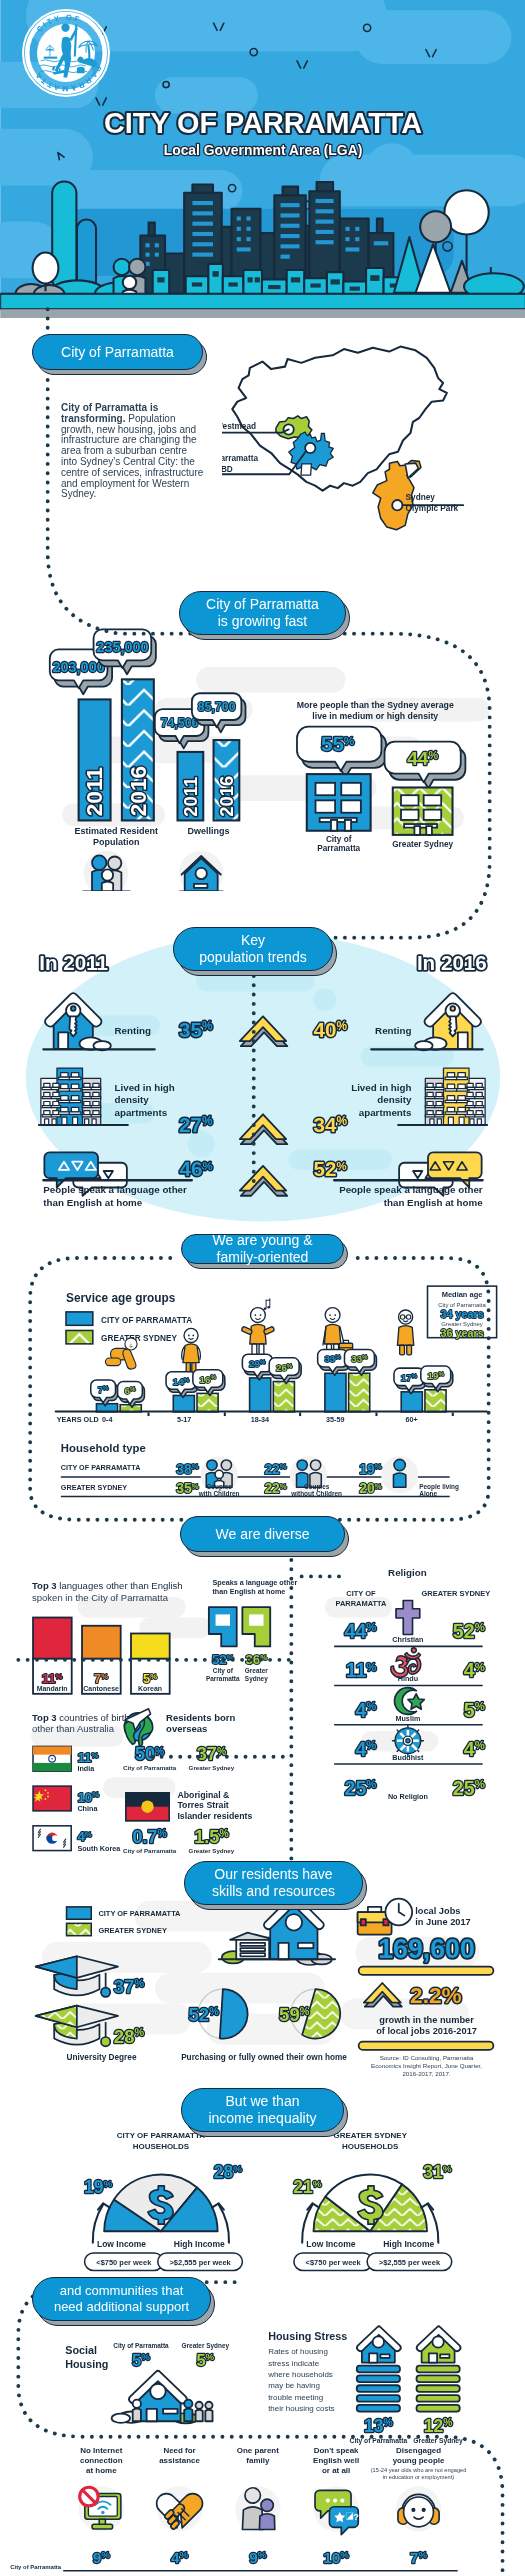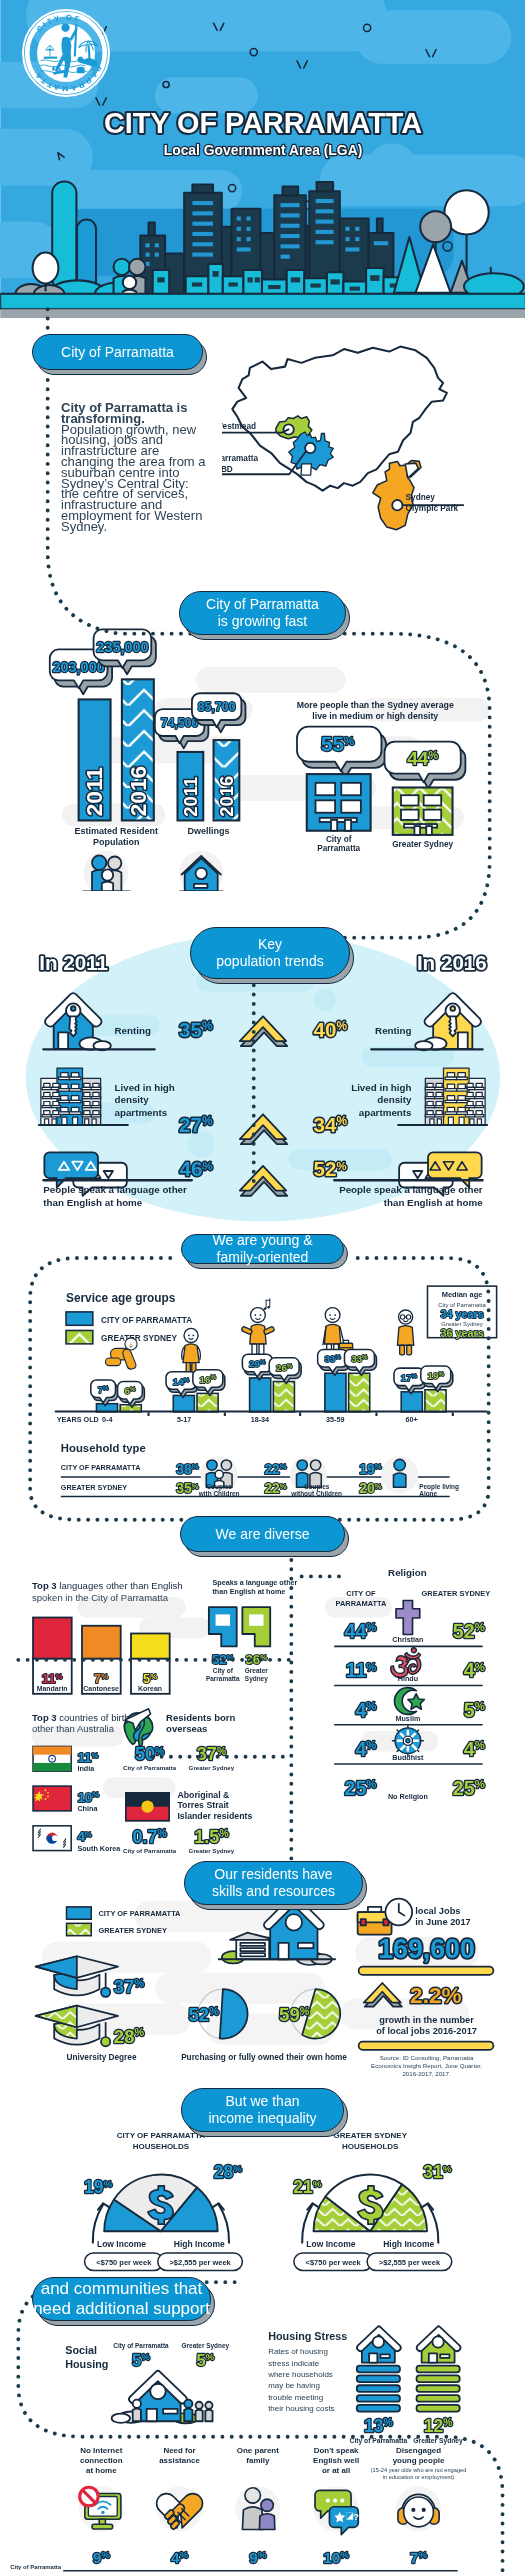--- a/index.html
+++ b/index.html
@@ -19,21 +19,21 @@
 .pillw{position:absolute;z-index:6}
 .pillw .sh{position:absolute;left:3.6px;top:5.2px;width:100%;height:100%;
   background:#9aa5ab;border:1.8px solid #16293d;border-radius:31px;box-sizing:border-box}
 .pill{position:absolute;left:0;top:0;width:100%;height:100%;background:#0c97d4;
   border:1.8px solid #16293d;border-radius:31px;box-sizing:border-box;
   color:#fff;display:flex;align-items:center;justify-content:center;text-align:center;
   font-size:14px;line-height:1.2;font-weight:normal}
 
 
 .dotted{position:absolute;z-index:1}
-.para{position:absolute;font-size:13px;line-height:10.8px;color:#2d4356}
+.para{position:absolute;font-size:10px;line-height:10.8px;color:#2d4356}
 .para b{font-weight:bold}
 
 
 .nblue{fill:#1b9ad6;stroke:#16293d;paint-order:stroke fill;stroke-linejoin:round;font-weight:bold;
   font-family:"Liberation Sans",sans-serif}
 .ngreen{fill:#a6ce39;stroke:#16293d;paint-order:stroke fill;stroke-linejoin:round;font-weight:bold;
   font-family:"Liberation Sans",sans-serif}
 .nyellow{fill:#ffd84d;stroke:#16293d;paint-order:stroke fill;stroke-linejoin:round;font-weight:bold;
   font-family:"Liberation Sans",sans-serif}
 .norange{fill:#f5a623;stroke:#16293d;paint-order:stroke fill;stroke-linejoin:round;font-weight:bold;
@@ -735,21 +735,21 @@
       <path d="M465 55 l45 -48 l45 48 l-20 0 l-25 -27 l-25 27 z" fill="#9aa5ab" transform="translate(2,10)"></path>
       <path d="M465 55 l45 -48 l45 48 l-20 0 l-25 -27 l-25 27 z" fill="#ffd84d"></path>
     </g>
     <g transform="translate(0,495)">
       <path d="M465 55 l45 -48 l45 48 l-20 0 l-25 -27 l-25 27 z" fill="#9aa5ab" transform="translate(2,10)"></path>
       <path d="M465 55 l45 -48 l45 48 l-20 0 l-25 -27 l-25 27 z" fill="#ffd84d"></path>
     </g>
   </g>
 </svg>
 
-<div class="pillw" style="left:190px;top:927px;width:160px;height:52px">
+<div class="pillw" style="left:173px;top:927px;width:160px;height:44px">
   <div class="sh"></div>
   <div class="pill">
         <span><span>Key</span><br><span>population trends</span></span>
       </div>
 </div>
 
 <svg class="sec" style="top:1252px" height="258" width="526" viewBox="0 0 1020 500">
   <text class="lbl" x="128" y="96" font-size="23">Service age groups</text>
 
   <rect x="128" y="116" width="52" height="26" fill="#1b9ad6" stroke="#16293d" stroke-width="3"></rect>
@@ -1499,19 +1499,19 @@
         <path d="M803 406 q9 8 18 0" fill="none" stroke-width="3" stroke-linecap="round"></path>
       </g>
       <text class="nblue" x="812" y="495" font-size="30" stroke-width="4.6" text-anchor="middle"><tspan>7</tspan><tspan font-size="19" dy="-10">%</tspan></text>
       <text class="ngreen" x="812" y="560" font-size="30" stroke-width="4.6" text-anchor="middle"><tspan>8</tspan><tspan font-size="19" dy="-10">%</tspan></text>
     </g>
   </g>
 </svg>
 
 <div class="pillw" style="left:32px;top:2277px;width:179px;height:44px">
   <div class="sh"></div>
-  <div class="pill" style="font-size:17px">
+  <div class="pill" style="font-size:13px">
         <span><span>and communities that</span><br><span>need additional support</span></span>
       </div>
 </div>
 
 </div>
 
 
 </body></html>

